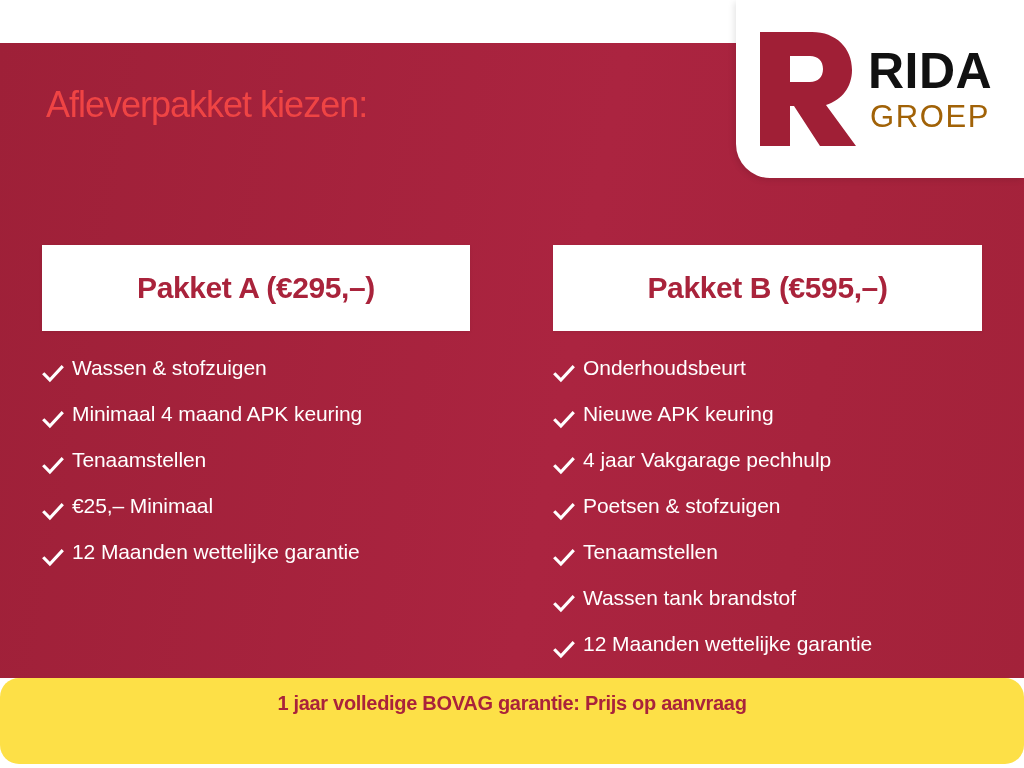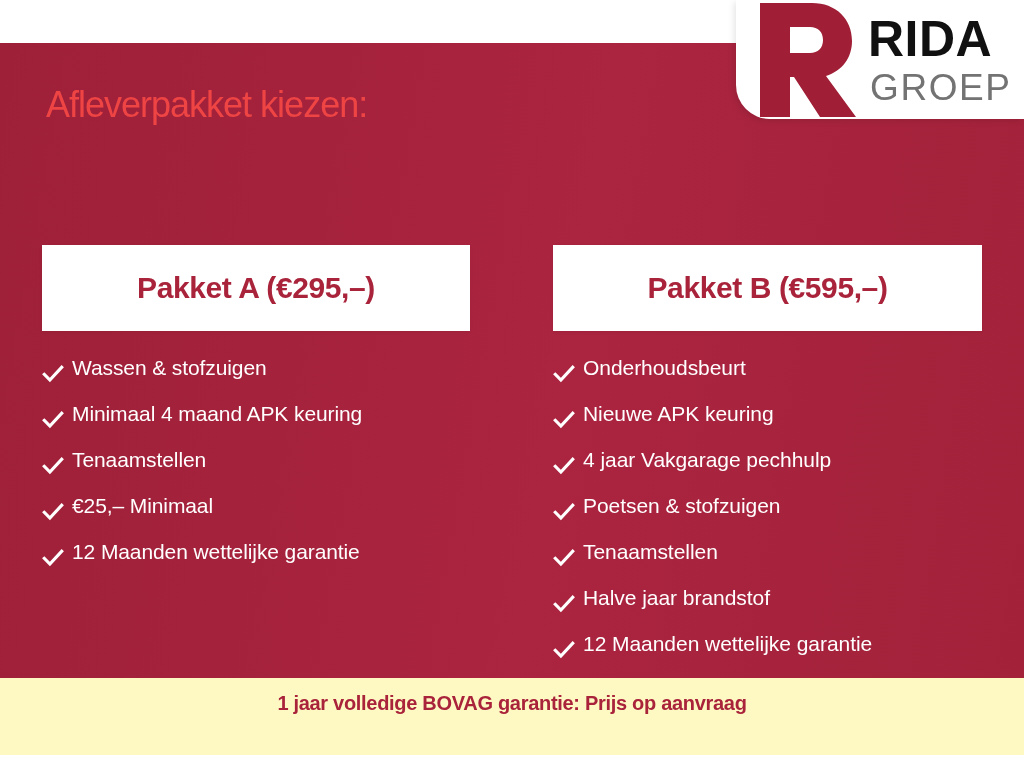--- a/index.html
+++ b/index.html
@@ -46,21 +46,21 @@
     color: #ef4444;
     white-space: nowrap;
   }
 
   
   .logo-panel {
     position: absolute;
     right: 0;
     top: 0;
     width: 288px;
-    height: 119px;
+    height: 178px;
     background: #ffffff;
     border-bottom-left-radius: 34px;
     box-shadow: -2px 2px 6px rgba(0,0,0,0.10);
     display: flex;
     align-items: center;
     overflow: hidden;
   }
   .logo-mark {
     position: relative;
     width: 104px;
@@ -76,23 +76,23 @@
     justify-content: center;
     line-height: 1;
   }
   .logo-rida {
     font-size: 50px;
     font-weight: 800;
     color: #111111;
     letter-spacing: 0.5px;
   }
   .logo-groep {
-    font-size: 37px;
+    font-size: 31px;
     font-weight: 500;
-    color: #737373;
+    color: #a16207;
     letter-spacing: 1.6px;
     margin-top: 5px;
     margin-left: 2px;
   }
 
   
   .columns {
     position: absolute;
     left: 0;
     top: 0;
@@ -151,22 +151,23 @@
     letter-spacing: -0.1px;
   }
   .col-b .feature-text { letter-spacing: -0.05px; }
 
   
   .footer {
     position: absolute;
     left: 0;
     top: 678px;
     width: 1024px;
-    height: 77px;
-    background: #fef9c3;
+    height: 86px;
+    background: #fde047;
+    border-radius: 19px;
   }
   .footer-text {
     position: absolute;
     top: 14px;
     width: 100%;
     text-align: center;
     font-size: 20px;
     font-weight: 800;
     color: #a9233b;
     letter-spacing: -0.3px;
@@ -273,21 +274,21 @@
                 </svg>
             </span>
             <span class="feature-text">Tenaamstellen</span>
           </li>
           <li class="feature-item">
             <span class="check-icon">
               <svg viewBox="0 0 24 24">
                   <path d="M2.5 12.4 L8.6 18.6 L21.5 4.6" stroke="#ffffff" stroke-width="3.4" fill="none" stroke-linecap="square" stroke-linejoin="miter"></path>
                 </svg>
             </span>
-            <span class="feature-text">Halve jaar brandstof</span>
+            <span class="feature-text">Wassen tank brandstof</span>
           </li>
           <li class="feature-item">
             <span class="check-icon">
               <svg viewBox="0 0 24 24">
                   <path d="M2.5 12.4 L8.6 18.6 L21.5 4.6" stroke="#ffffff" stroke-width="3.4" fill="none" stroke-linecap="square" stroke-linejoin="miter"></path>
                 </svg>
             </span>
             <span class="feature-text">12 Maanden wettelijke garantie</span>
           </li>
         </ul>

